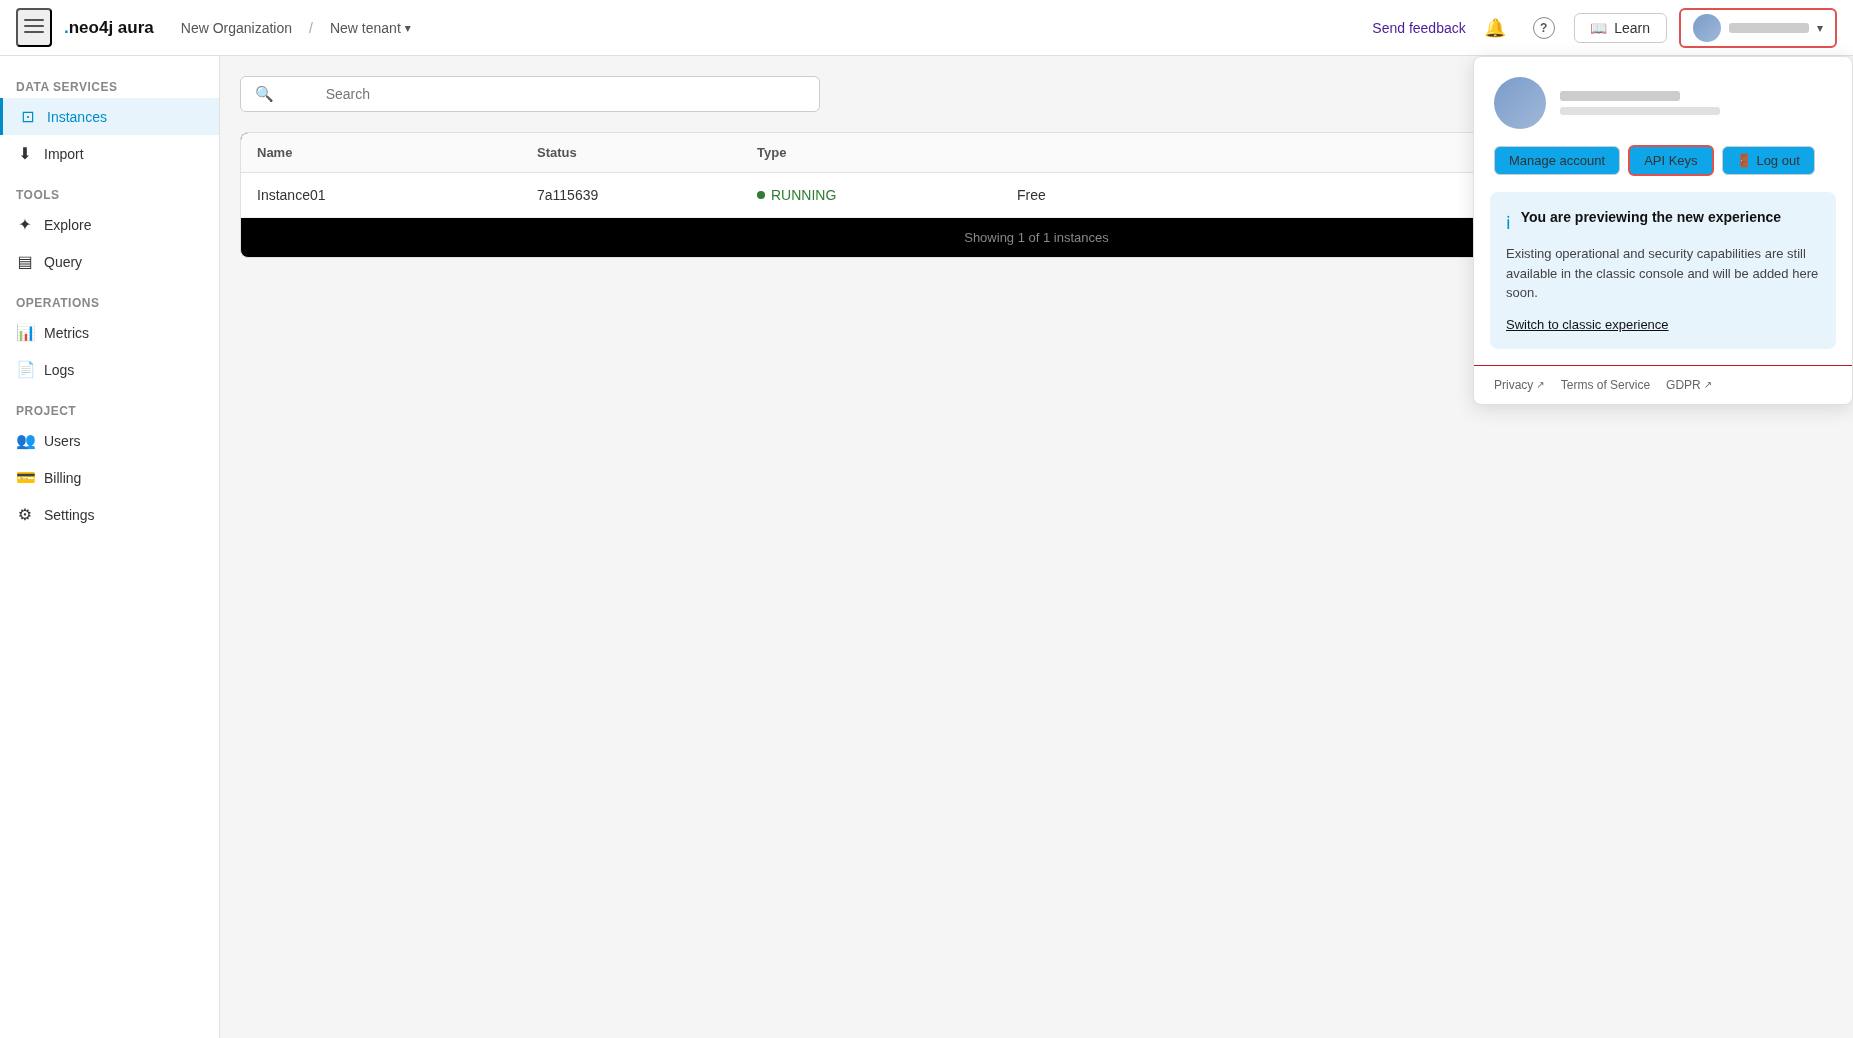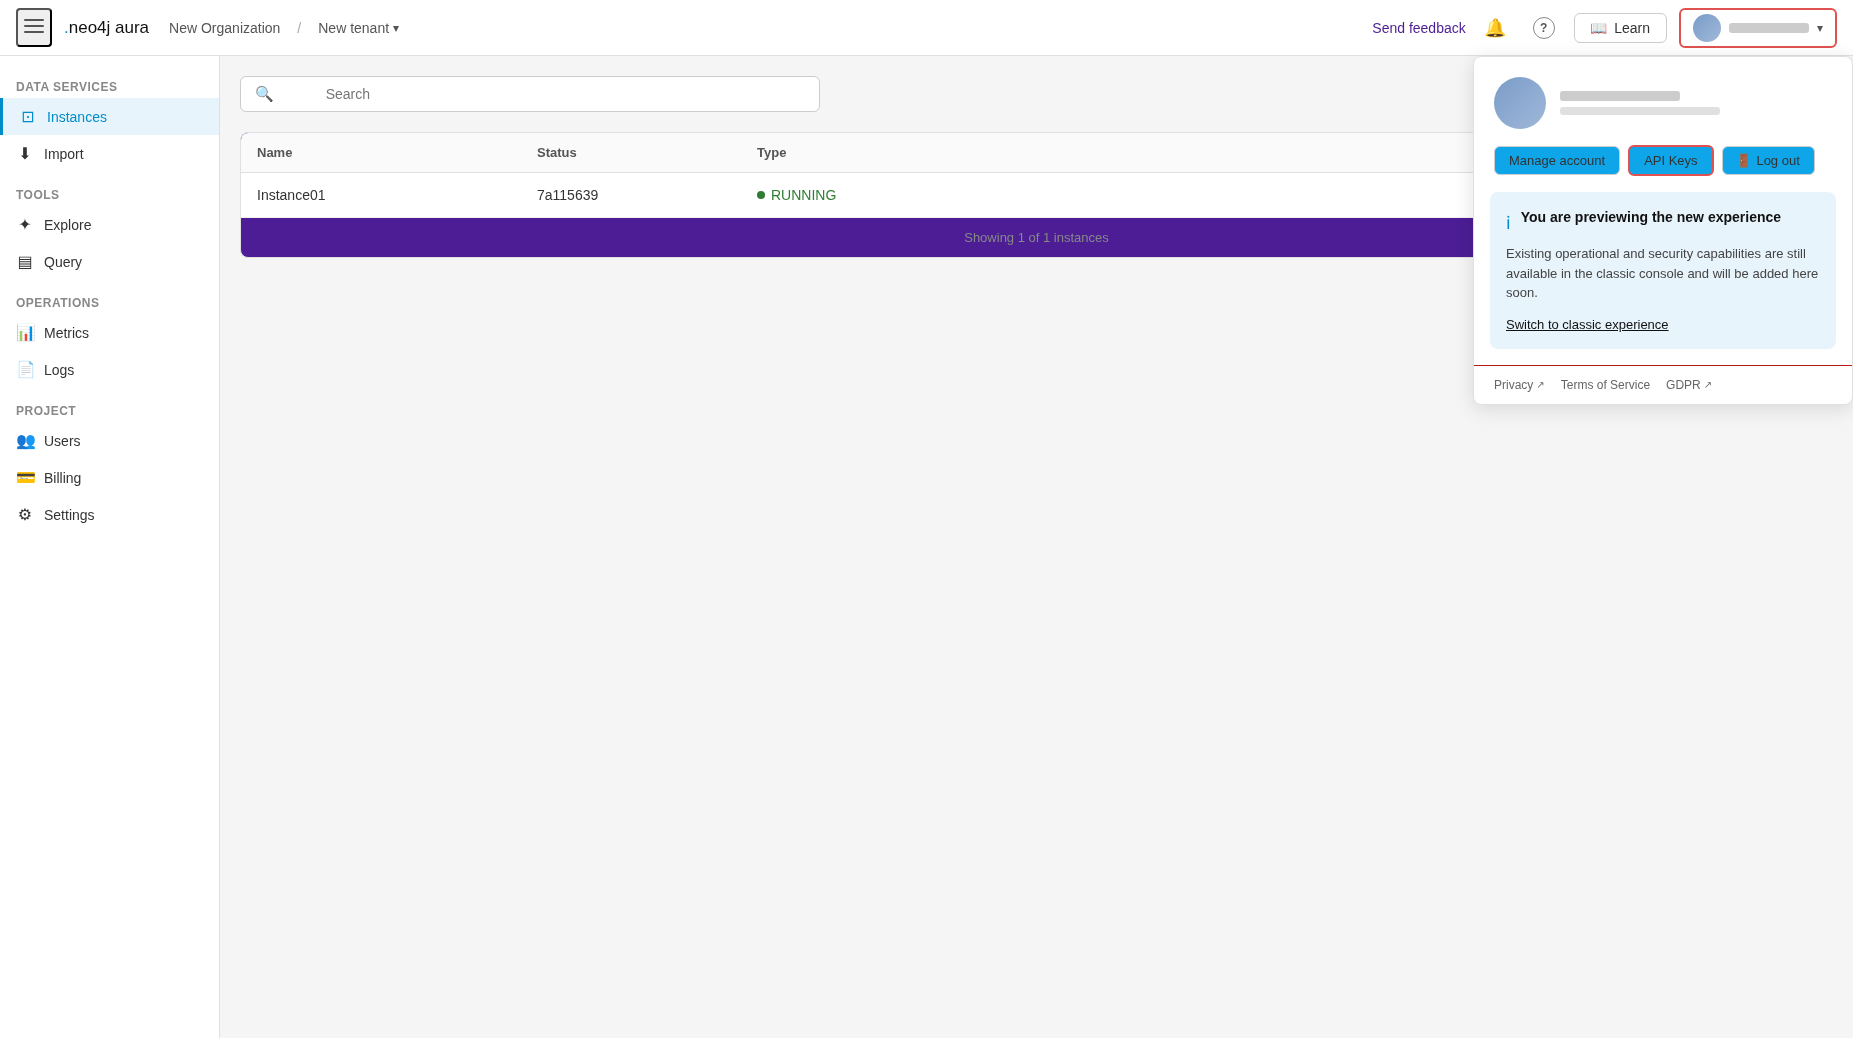--- a/index.html
+++ b/index.html
@@ -5,21 +5,21 @@
     * { box-sizing: border-box; margin: 0; padding: 0; }
     body { font-family: -apple-system, BlinkMacSystemFont, 'Segoe UI', sans-serif; background: #f5f5f5; height: 1038px; overflow: hidden; }
 
     
     .topnav {
       display: flex; align-items: center; height: 56px;
       background: #fff; border-bottom: 1px solid #e0e0e0;
       padding: 0 16px; gap: 12px; position: relative; z-index: 100;
     }
     .topnav-hamburger { cursor: pointer; padding: 6px; border-radius: 4px; }
-    .topnav-logo { display: flex; align-items: flex-end; gap: 4px; font-weight: 400; font-size: 18px; color: #111; margin-right: 8px; }
+    .topnav-logo { display: flex; align-items: flex-end; gap: 4px; font-weight: 700; font-size: 18px; color: #111; margin-right: 15px; }
     .topnav-breadcrumb { display: flex; align-items: center; gap: 17px; color: #555; font-size: 14px; }
     .breadcrumb-separator { color: #aaa; }
     .breadcrumb-current { display: flex; align-items: center; gap: 4px; cursor: pointer; }
     .topnav-spacer { flex: 1; }
     .topnav-send-feedback { color: #4c1d95; font-weight: 500; font-size: 14px; cursor: pointer; text-decoration: none; }
     .topnav-icon-btn { width: 36px; height: 36px; border-radius: 50%; display: flex; align-items: center; justify-content: center; cursor: pointer; border: none; background: transparent; font-size: 18px; color: #555; }
     .topnav-learn-btn {
       display: flex; align-items: center; gap: 6px; padding: 6px 16px;
       border: 1px solid #ccc; border-radius: 6px; cursor: pointer;
       background: #fff; font-size: 14px; color: #333; font-weight: 500;
@@ -68,21 +68,21 @@
       background: #fff; border: 1px solid #ccc; border-radius: 6px;
       padding: 8px 14px; width: 580px;
     }
     .search-input-wrap input {
       border: none; outline: none; font-size: 14px; color: #14532d; width: 100%; background: transparent; margin-left: 44px;
     }
     .search-icon { color: #888; font-size: 15px; }
 
     
     .instances-table {
-      background: #4c1d95; border: 1px solid #e0e0e0; border-radius: 8px; overflow: hidden;
+      background: #000000; border: 1px solid #e0e0e0; border-radius: 8px; overflow: hidden;
     }
     .table-header {
       display: grid; grid-template-columns: 280px 220px 260px 180px 1fr;
       border-bottom: 1px solid #e0e0e0; background: #fafafa;
     }
     .table-header-cell {
       padding: 12px 16px; font-size: 13px; font-weight: 600; color: #555;
     }
     .table-row {
       display: grid; grid-template-columns: 280px 220px 260px 180px 1fr;
@@ -268,20 +268,21 @@
 
       <div class="table-row">
         <div class="table-cell">Instance01</div>
         <div class="table-cell">7a115639</div>
         <div class="table-cell">
           <span class="status-running">
             <span class="status-dot"></span>
             <span>RUNNING</span>
           </span>
         </div>
+        <div class="table-cell">Free</div>
         <div class="table-cell"></div>
       </div>
 
       <div class="table-footer">Showing 1 of 1 instances</div>
     </div>
   </main>
 
   <div class="dropdown-panel">
 
     <div class="dropdown-user-section">

